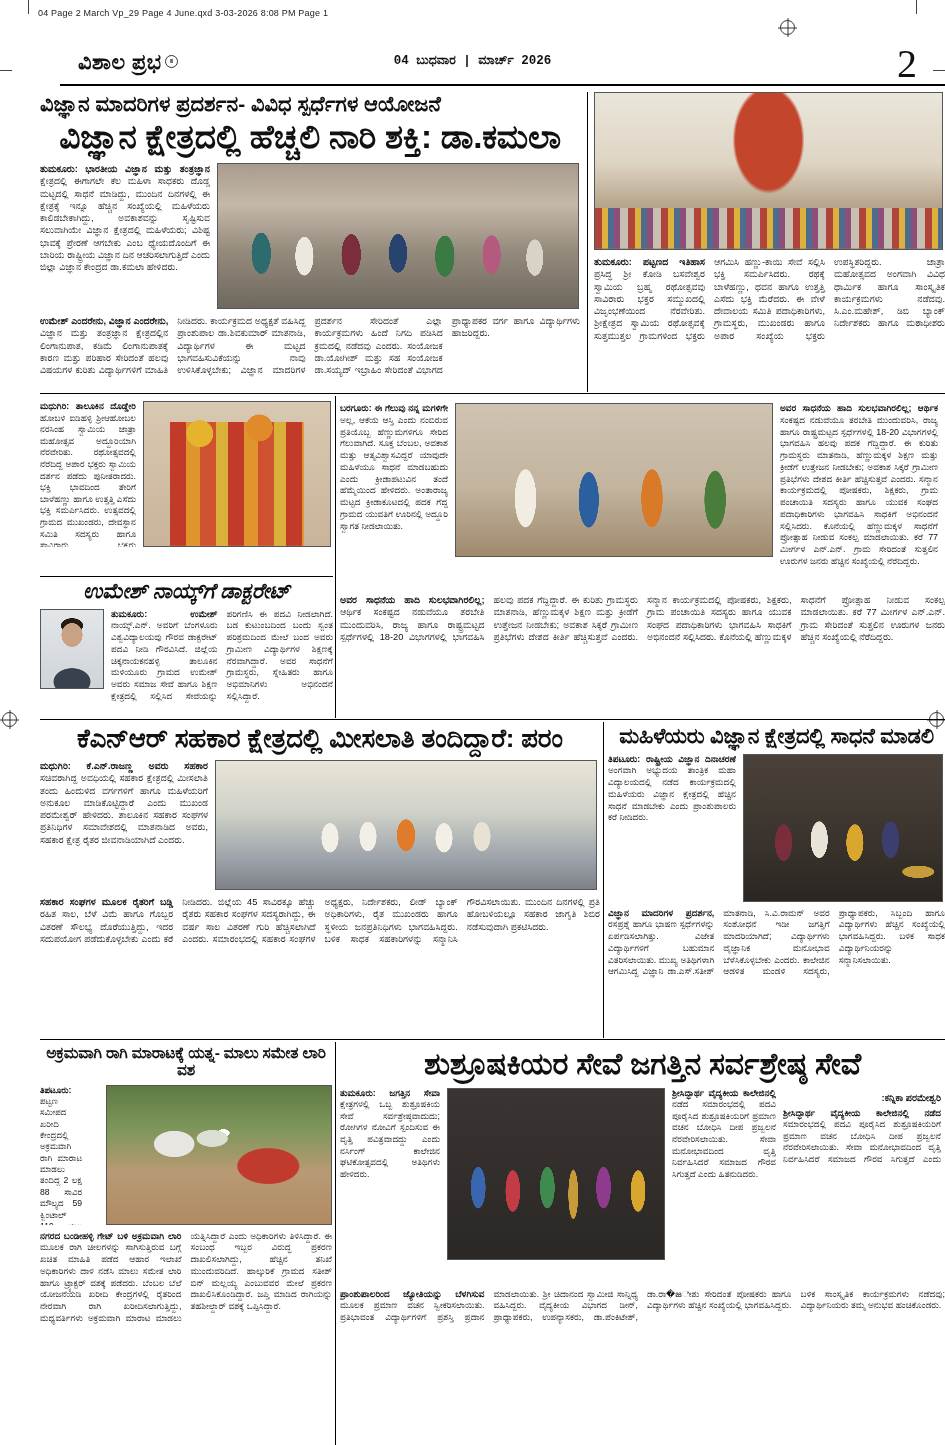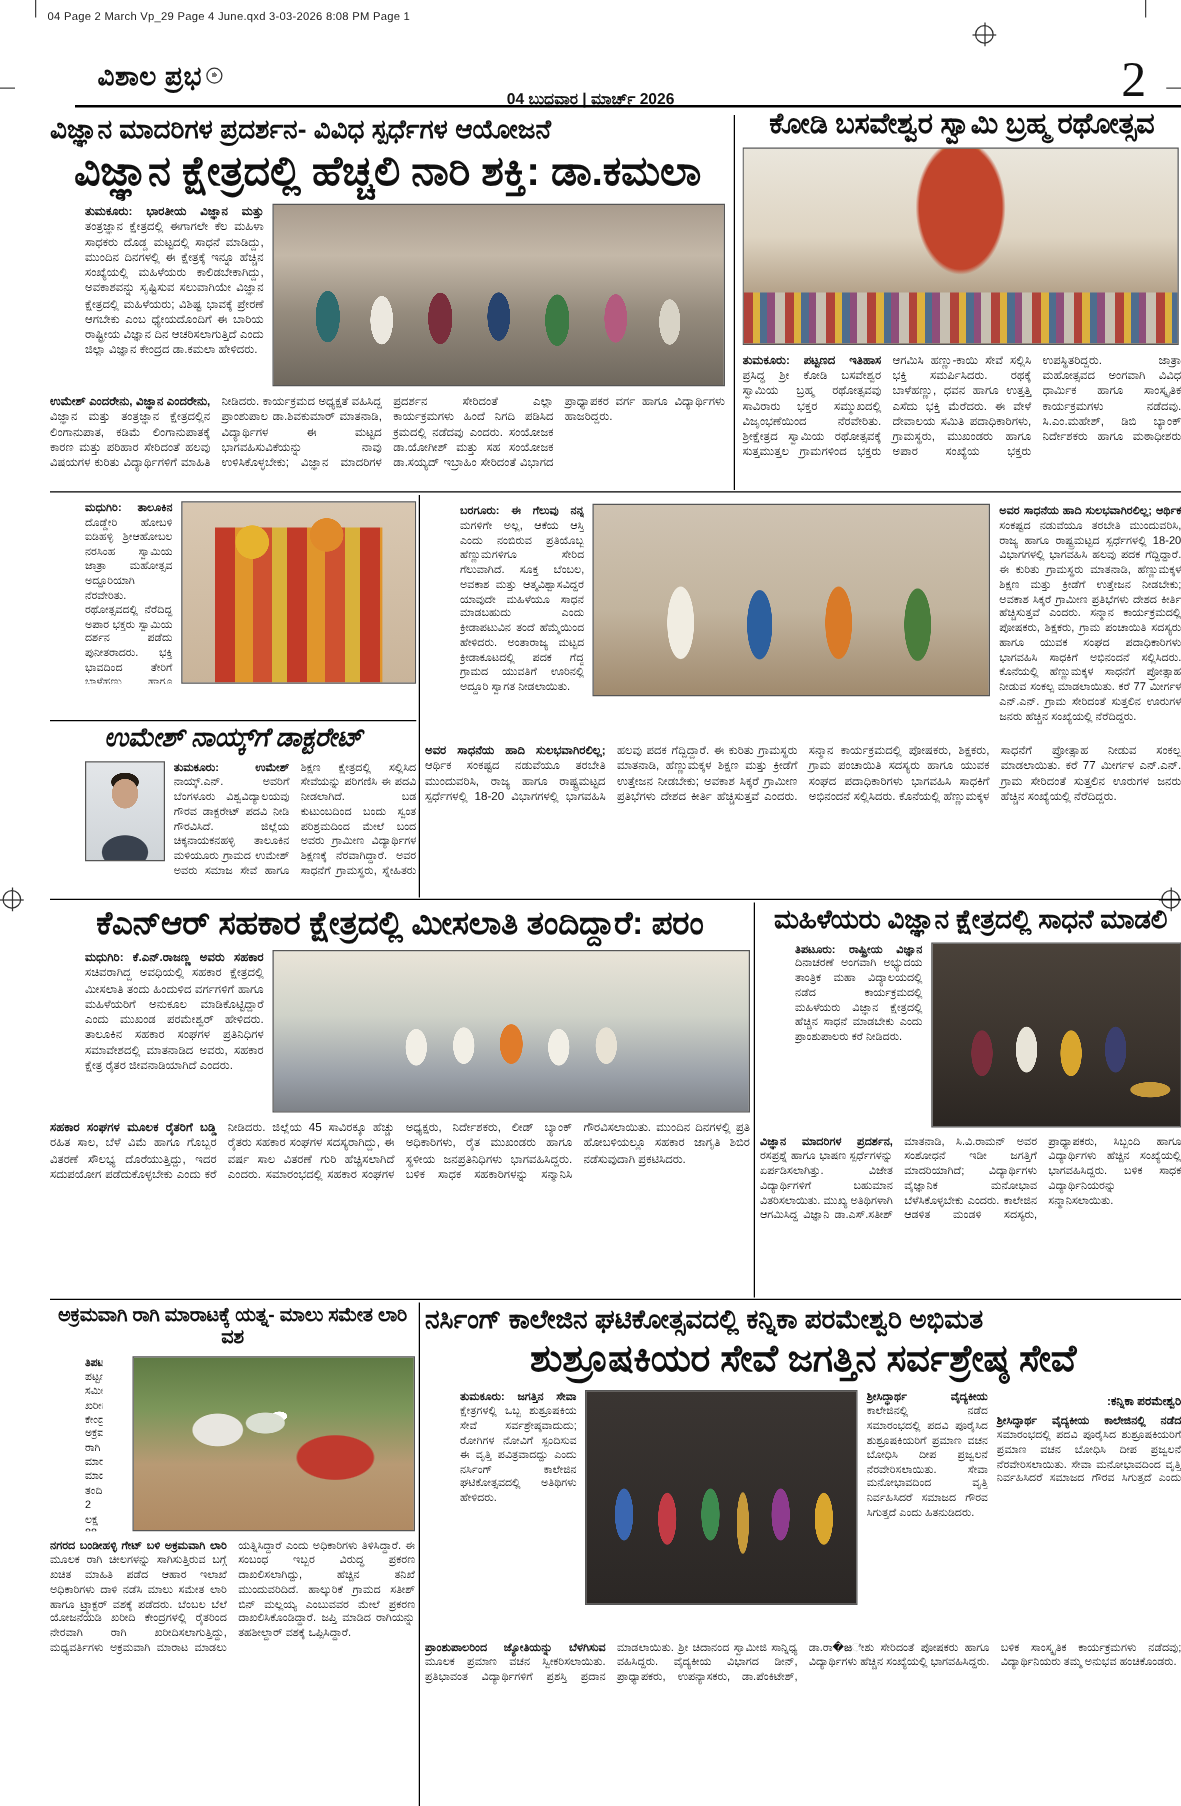--- a/index.html
+++ b/index.html
@@ -8,28 +8,28 @@
   .slug{position:absolute;left:38px;top:8px;font-size:9px;color:#222;letter-spacing:.2px;}
   
   .regmark{position:absolute;width:13px;height:13px;border:1.2px solid #333;border-radius:50%;}
   .regmark::before{content:"";position:absolute;left:50%;top:-3px;bottom:-3px;width:1px;background:#333;transform:translateX(-50%);}
   .regmark::after{content:"";position:absolute;top:50%;left:-3px;right:-3px;height:1px;background:#333;transform:translateY(-50%);}
   .cropv{position:absolute;width:1px;background:#444;}
   .croph{position:absolute;height:1px;background:#444;}
   
   .masthead{position:absolute;left:78px;top:50px;font-size:21px;font-weight:bold;letter-spacing:.5px;}
   .emblem{display:inline-block;width:11px;height:11px;border:1.4px solid #333;border-radius:50%;vertical-align:middle;margin:0 3px 3px 3px;background:radial-gradient(circle at 50% 45%,#777 0 2px,#fff 2px);}
-  .dateline-top{position:absolute;left:0;right:0;top:72px;text-align:center;font-size:12.5px;font-weight:bold;}
+  .dateline-top{position:absolute;left:0;right:0;top:54px;text-align:center;font-size:12.5px;font-weight:bold;font-family:Liberation Mono, monospace;}
   .pagenum{position:absolute;right:28px;top:40px;font-size:40px;font-family:"Liberation Serif","DejaVu Serif",serif;font-weight:400;}
   .rule{position:absolute;background:#000;}
   
   .story{position:absolute;overflow:hidden;}
   .kicker{font-weight:bold;line-height:1.15;}
   .headline{font-weight:bold;text-align:center;line-height:1.12;letter-spacing:-.2px;}
-  .brow{display:flex;gap:7px;margin-left:28px;}
+  .brow{display:flex;gap:7px;}
   .btxt{font-size:9.3px;line-height:1.32;text-align:justify;overflow:hidden;}
   .btxt::first-line{font-weight:bold;}
   .cols2{column-count:2;column-gap:9px;}
   .cols3{column-count:3;column-gap:9px;}
   .cols4{column-count:4;column-gap:9px;}
   .photo{border:1px solid #555;flex:none;}
   
   .ph-science{background:
     radial-gradient(16px 34px at 12% 62%,#2e6b6e 60%,transparent 61%),
     radial-gradient(15px 32px at 24% 64%,#ece8df 60%,transparent 61%),
@@ -127,21 +127,20 @@
     <div class="kicker" style="font-size:21px;">ವಿಜ್ಞಾನ ಮಾದರಿಗಳ ಪ್ರದರ್ಶನ- ವಿವಿಧ ಸ್ಪರ್ಧೆಗಳ ಆಯೋಜನೆ</div>
     <div class="headline" style="font-size:33px;margin-top:3px;">ವಿಜ್ಞಾನ ಕ್ಷೇತ್ರದಲ್ಲಿ ಹೆಚ್ಚಲಿ ನಾರಿ ಶಕ್ತಿ: ಡಾ.ಕಮಲಾ</div>
     <div class="brow" style="margin-top:7px;">
       <div class="btxt" style="width:170px;height:146px;">ತುಮಕೂರು: ಭಾರತೀಯ ವಿಜ್ಞಾನ ಮತ್ತು ತಂತ್ರಜ್ಞಾನ ಕ್ಷೇತ್ರದಲ್ಲಿ ಈಗಾಗಲೇ ಕೆಲ ಮಹಿಳಾ ಸಾಧಕರು ದೊಡ್ಡ ಮಟ್ಟದಲ್ಲಿ ಸಾಧನೆ ಮಾಡಿದ್ದು, ಮುಂದಿನ ದಿನಗಳಲ್ಲಿ ಈ ಕ್ಷೇತ್ರಕ್ಕೆ ಇನ್ನೂ ಹೆಚ್ಚಿನ ಸಂಖ್ಯೆಯಲ್ಲಿ ಮಹಿಳೆಯರು ಕಾಲಿಡಬೇಕಾಗಿದ್ದು, ಅವಕಾಶವನ್ನು ಸೃಷ್ಟಿಸುವ ಸಲುವಾಗಿಯೇ ವಿಜ್ಞಾನ ಕ್ಷೇತ್ರದಲ್ಲಿ ಮಹಿಳೆಯರು; ವಿಶಿಷ್ಟ ಭಾವಕ್ಕೆ ಪ್ರೇರಣೆ ಆಗಬೇಕು ಎಂಬ ಧ್ಯೇಯದೊಂದಿಗೆ ಈ ಬಾರಿಯ ರಾಷ್ಟ್ರೀಯ ವಿಜ್ಞಾನ ದಿನ ಆಚರಿಸಲಾಗುತ್ತಿದೆ ಎಂದು ಜಿಲ್ಲಾ ವಿಜ್ಞಾನ ಕೇಂದ್ರದ ಡಾ.ಕಮಲಾ ಹೇಳಿದರು.</div>
       <div class="photo ph-science" style="width:360px;height:144px;"></div>
     </div>
     <div class="btxt cols4" style="margin-top:6px;height:70px;">ಉಮೇಶ್ ಎಂದರೇನು, ವಿಜ್ಞಾನ ಎಂದರೇನು, ವಿಜ್ಞಾನ ಮತ್ತು ತಂತ್ರಜ್ಞಾನ ಕ್ಷೇತ್ರದಲ್ಲಿನ ಲಿಂಗಾನುಪಾತ, ಕಡಿಮೆ ಲಿಂಗಾನುಪಾತಕ್ಕೆ ಕಾರಣ ಮತ್ತು ಪರಿಹಾರ ಸೇರಿದಂತೆ ಹಲವು ವಿಷಯಗಳ ಕುರಿತು ವಿದ್ಯಾರ್ಥಿಗಳಿಗೆ ಮಾಹಿತಿ ನೀಡಿದರು. ಕಾರ್ಯಕ್ರಮದ ಅಧ್ಯಕ್ಷತೆ ವಹಿಸಿದ್ದ ಪ್ರಾಂಶುಪಾಲ ಡಾ.ಶಿವಕುಮಾರ್ ಮಾತನಾಡಿ, ವಿದ್ಯಾರ್ಥಿಗಳ ಈ ಮಟ್ಟದ ಭಾಗವಹಿಸುವಿಕೆಯನ್ನು ನಾವು ಉಳಿಸಿಕೊಳ್ಳಬೇಕು; ವಿಜ್ಞಾನ ಮಾದರಿಗಳ ಪ್ರದರ್ಶನ ಸೇರಿದಂತೆ ಎಲ್ಲಾ ಕಾರ್ಯಕ್ರಮಗಳು ಹಿಂದೆ ನಿಗದಿ ಪಡಿಸಿದ ಕ್ರಮದಲ್ಲಿ ನಡೆದವು ಎಂದರು. ಸಂಯೋಜಕ ಡಾ.ಯೋಗೀಶ್ ಮತ್ತು ಸಹ ಸಂಯೋಜಕ ಡಾ.ಸಯ್ಯದ್ ಇಬ್ರಾಹಿಂ ಸೇರಿದಂತೆ ವಿಭಾಗದ ಪ್ರಾಧ್ಯಾಪಕರ ವರ್ಗ ಹಾಗೂ ವಿದ್ಯಾರ್ಥಿಗಳು ಹಾಜರಿದ್ದರು.</div>
   </div>
 
   <div class="story" style="left:594px;top:86px;width:351px;height:306px;">
-    <div class="headline" style="font-size:23px;">ಕೋಡಿ ಬಸವೇಶ್ವರ ಸ್ವಾಮಿ ಬ್ರಹ್ಮ ರಥೋತ್ಸವ</div>
     <div class="photo ph-kodi" style="width:347px;height:156px;margin-top:6px;"></div>
     <div class="btxt cols3" style="margin-top:6px;height:96px;">ತುಮಕೂರು: ಪಟ್ಟಣದ ಇತಿಹಾಸ ಪ್ರಸಿದ್ಧ ಶ್ರೀ ಕೋಡಿ ಬಸವೇಶ್ವರ ಸ್ವಾಮಿಯ ಬ್ರಹ್ಮ ರಥೋತ್ಸವವು ಸಾವಿರಾರು ಭಕ್ತರ ಸಮ್ಮುಖದಲ್ಲಿ ವಿಜೃಂಭಣೆಯಿಂದ ನೆರವೇರಿತು. ಶ್ರೀಕ್ಷೇತ್ರದ ಸ್ವಾಮಿಯ ರಥೋತ್ಸವಕ್ಕೆ ಸುತ್ತಮುತ್ತಲ ಗ್ರಾಮಗಳಿಂದ ಭಕ್ತರು ಆಗಮಿಸಿ ಹಣ್ಣು-ಕಾಯಿ ಸೇವೆ ಸಲ್ಲಿಸಿ ಭಕ್ತಿ ಸಮರ್ಪಿಸಿದರು. ರಥಕ್ಕೆ ಬಾಳೆಹಣ್ಣು, ಧವನ ಹಾಗೂ ಉತ್ತತ್ತಿ ಎಸೆದು ಭಕ್ತಿ ಮೆರೆದರು. ಈ ವೇಳೆ ದೇವಾಲಯ ಸಮಿತಿ ಪದಾಧಿಕಾರಿಗಳು, ಗ್ರಾಮಸ್ಥರು, ಮುಖಂಡರು ಹಾಗೂ ಅಪಾರ ಸಂಖ್ಯೆಯ ಭಕ್ತರು ಉಪಸ್ಥಿತರಿದ್ದರು. ಜಾತ್ರಾ ಮಹೋತ್ಸವದ ಅಂಗವಾಗಿ ವಿವಿಧ ಧಾರ್ಮಿಕ ಹಾಗೂ ಸಾಂಸ್ಕೃತಿಕ ಕಾರ್ಯಕ್ರಮಗಳು ನಡೆದವು. ಸಿ.ಎಂ.ಮಹೇಶ್, ಡಿಬಿ ಬ್ಯಾಂಕ್ ನಿರ್ದೇಶಕರು ಹಾಗೂ ಮಠಾಧೀಶರು ಸೇರಿದಂತೆ ಹಲವರು ಉತ್ಸವದ ನೇತೃತ್ವ ವಹಿಸಿದ್ದರು.</div>
   </div>
 
   <div class="story" style="left:40px;top:396px;width:293px;height:179px;">
     <div class="brow" style="margin-top:5px;">
       <div class="btxt" style="width:96px;height:146px;font-size:8.8px;">ಮಧುಗಿರಿ: ತಾಲೂಕಿನ ದೊಡ್ಡೇರಿ ಹೋಬಳಿ ಐಡಿಹಳ್ಳಿ ಶ್ರೀಆಹೋಬಲ ನರಸಿಂಹ ಸ್ವಾಮಿಯ ಜಾತ್ರಾ ಮಹೋತ್ಸವ ಅದ್ದೂರಿಯಾಗಿ ನೆರವೇರಿತು. ರಥೋತ್ಸವದಲ್ಲಿ ನೆರೆದಿದ್ದ ಅಪಾರ ಭಕ್ತರು ಸ್ವಾಮಿಯ ದರ್ಶನ ಪಡೆದು ಪುನೀತರಾದರು. ಭಕ್ತಿ ಭಾವದಿಂದ ತೇರಿಗೆ ಬಾಳೆಹಣ್ಣು ಹಾಗೂ ಉತ್ತತ್ತಿ ಎಸೆದು ಭಕ್ತಿ ಸಮರ್ಪಿಸಿದರು. ಉತ್ಸವದಲ್ಲಿ ಗ್ರಾಮದ ಮುಖಂಡರು, ದೇವಸ್ಥಾನ ಸಮಿತಿ ಸದಸ್ಯರು ಹಾಗೂ ಸಾವಿರಾರು ಭಕ್ತರು ಭಾಗವಹಿಸಿದ್ದರು.</div>
       <div class="photo ph-ahobala" style="width:186px;height:144px;"></div>
     </div>
   </div>
@@ -184,21 +183,20 @@
   <div class="story" style="left:40px;top:1044px;width:292px;height:398px;">
     <div class="headline" style="font-size:15.5px;">ಅಕ್ರಮವಾಗಿ ರಾಗಿ ಮಾರಾಟಕ್ಕೆ ಯತ್ನ- ಮಾಲು ಸಮೇತ ಲಾರಿ ವಶ</div>
     <div class="brow" style="margin-top:6px;gap:24px;">
       <div class="btxt" style="width:58px;height:140px;font-size:8.6px;">ತಿಪಟೂರು: ಪಟ್ಟಣ ಸಮೀಪದ ಖರೀದಿ ಕೇಂದ್ರದಲ್ಲಿ ಅಕ್ರಮವಾಗಿ ರಾಗಿ ಮಾರಾಟ ಮಾಡಲು ತಂದಿದ್ದ 2 ಲಕ್ಷ 88 ಸಾವಿರ ಮೌಲ್ಯದ 59 ಕ್ವಿಂಟಾಲ್ 119 ಚೀಲ ರಾಗಿ ಚೀಲಗಳನ್ನು ಅಧಿಕಾರಿಗಳು ವಶಕ್ಕೆ ಪಡೆದಿದ್ದಾರೆ.</div>
       <div class="photo ph-ragi" style="width:224px;height:138px;"></div>
     </div>
     <div class="btxt cols2" style="margin-top:6px;height:222px;font-size:8.9px;">ನಗರದ ಬಂಡೀಹಳ್ಳಿ ಗೇಟ್ ಬಳಿ ಅಕ್ರಮವಾಗಿ ಲಾರಿ ಮೂಲಕ ರಾಗಿ ಚೀಲಗಳನ್ನು ಸಾಗಿಸುತ್ತಿರುವ ಬಗ್ಗೆ ಖಚಿತ ಮಾಹಿತಿ ಪಡೆದ ಆಹಾರ ಇಲಾಖೆ ಅಧಿಕಾರಿಗಳು ದಾಳಿ ನಡೆಸಿ ಮಾಲು ಸಮೇತ ಲಾರಿ ಹಾಗೂ ಟ್ರ್ಯಾಕ್ಟರ್ ವಶಕ್ಕೆ ಪಡೆದರು. ಬೆಂಬಲ ಬೆಲೆ ಯೋಜನೆಯಡಿ ಖರೀದಿ ಕೇಂದ್ರಗಳಲ್ಲಿ ರೈತರಿಂದ ನೇರವಾಗಿ ರಾಗಿ ಖರೀದಿಸಲಾಗುತ್ತಿದ್ದು, ಮಧ್ಯವರ್ತಿಗಳು ಅಕ್ರಮವಾಗಿ ಮಾರಾಟ ಮಾಡಲು ಯತ್ನಿಸಿದ್ದಾರೆ ಎಂದು ಅಧಿಕಾರಿಗಳು ತಿಳಿಸಿದ್ದಾರೆ. ಈ ಸಂಬಂಧ ಇಬ್ಬರ ವಿರುದ್ಧ ಪ್ರಕರಣ ದಾಖಲಿಸಲಾಗಿದ್ದು, ಹೆಚ್ಚಿನ ತನಿಖೆ ಮುಂದುವರಿದಿದೆ. ಹಾಲ್ಕುರಿಕೆ ಗ್ರಾಮದ ಸತೀಶ್ ಬಿನ್ ಮಲ್ಲಯ್ಯ ಎಂಬುವವರ ಮೇಲೆ ಪ್ರಕರಣ ದಾಖಲಿಸಿಕೊಂಡಿದ್ದಾರೆ. ಜಪ್ತಿ ಮಾಡಿದ ರಾಗಿಯನ್ನು ತಹಶೀಲ್ದಾರ್ ವಶಕ್ಕೆ ಒಪ್ಪಿಸಿದ್ದಾರೆ.</div>
   </div>
 
   <div class="story" style="left:340px;top:1044px;width:605px;height:398px;">
-    <div class="kicker" style="font-size:21px;">ನರ್ಸಿಂಗ್ ಕಾಲೇಜಿನ ಘಟಿಕೋತ್ಸವದಲ್ಲಿ ಕನ್ನಿಕಾ ಪರಮೇಶ್ವರಿ ಅಭಿಮತ</div>
     <div class="headline" style="font-size:30px;margin-top:3px;">ಶುಶ್ರೂಷಕಿಯರ ಸೇವೆ ಜಗತ್ತಿನ ಸರ್ವಶ್ರೇಷ್ಠ ಸೇವೆ</div>
     <div class="brow" style="margin-top:7px;">
       <div class="btxt" style="width:100px;height:195px;font-size:8.8px;">ತುಮಕೂರು: ಜಗತ್ತಿನ ಸೇವಾ ಕ್ಷೇತ್ರಗಳಲ್ಲಿ ಒಬ್ಬ ಶುಶ್ರೂಷಕಿಯ ಸೇವೆ ಸರ್ವಶ್ರೇಷ್ಠವಾದುದು; ರೋಗಿಗಳ ನೋವಿಗೆ ಸ್ಪಂದಿಸುವ ಈ ವೃತ್ತಿ ಪವಿತ್ರವಾದದ್ದು ಎಂದು ನರ್ಸಿಂಗ್ ಕಾಲೇಜಿನ ಘಟಿಕೋತ್ಸವದಲ್ಲಿ ಅತಿಥಿಗಳು ಹೇಳಿದರು.</div>
       <div class="photo ph-nursing" style="width:216px;height:170px;align-self:flex-start;"></div>
       <div class="btxt" style="width:104px;height:195px;font-size:8.8px;">ಶ್ರೀಸಿದ್ಧಾರ್ಥ ವೈದ್ಯಕೀಯ ಕಾಲೇಜಿನಲ್ಲಿ ನಡೆದ ಸಮಾರಂಭದಲ್ಲಿ ಪದವಿ ಪೂರೈಸಿದ ಶುಶ್ರೂಷಕಿಯರಿಗೆ ಪ್ರಮಾಣ ವಚನ ಬೋಧಿಸಿ ದೀಪ ಪ್ರಜ್ವಲನೆ ನೆರವೇರಿಸಲಾಯಿತು. ಸೇವಾ ಮನೋಭಾವದಿಂದ ವೃತ್ತಿ ನಿರ್ವಹಿಸಿದರೆ ಸಮಾಜದ ಗೌರವ ಸಿಗುತ್ತದೆ ಎಂದು ಹಿತನುಡಿದರು.</div>
       <div style="width:158px;">
         <div class="quoteattr">:ಕನ್ನಿಕಾ ಪರಮೇಶ್ವರಿ</div>
         <div class="btxt" style="height:58px;margin-top:4px;font-size:8.8px;">ಶ್ರೀಸಿದ್ಧಾರ್ಥ ವೈದ್ಯಕೀಯ ಕಾಲೇಜಿನಲ್ಲಿ ನಡೆದ ಸಮಾರಂಭದಲ್ಲಿ ಪದವಿ ಪೂರೈಸಿದ ಶುಶ್ರೂಷಕಿಯರಿಗೆ ಪ್ರಮಾಣ ವಚನ ಬೋಧಿಸಿ ದೀಪ ಪ್ರಜ್ವಲನೆ ನೆರವೇರಿಸಲಾಯಿತು. ಸೇವಾ ಮನೋಭಾವದಿಂದ ವೃತ್ತಿ ನಿರ್ವಹಿಸಿದರೆ ಸಮಾಜದ ಗೌರವ ಸಿಗುತ್ತದೆ ಎಂದು ಹಿತನುಡಿದರು.</div>
       </div>
     </div>

